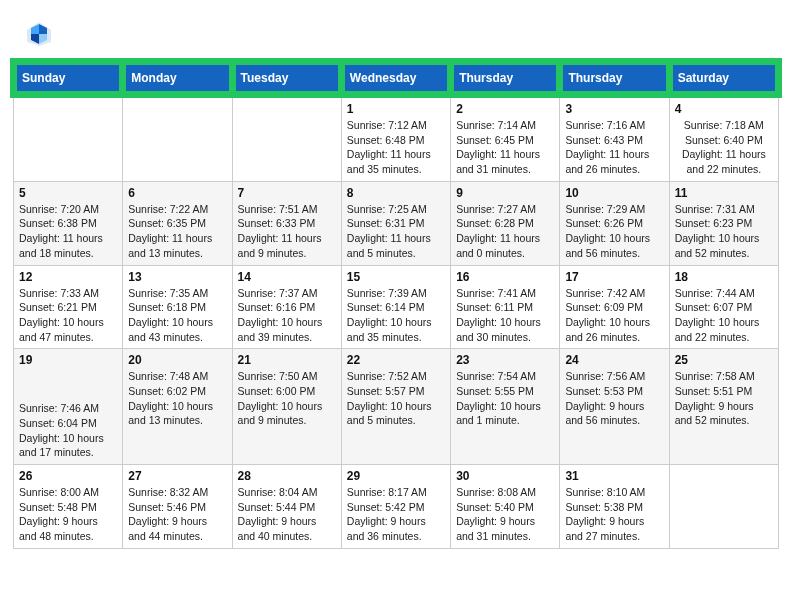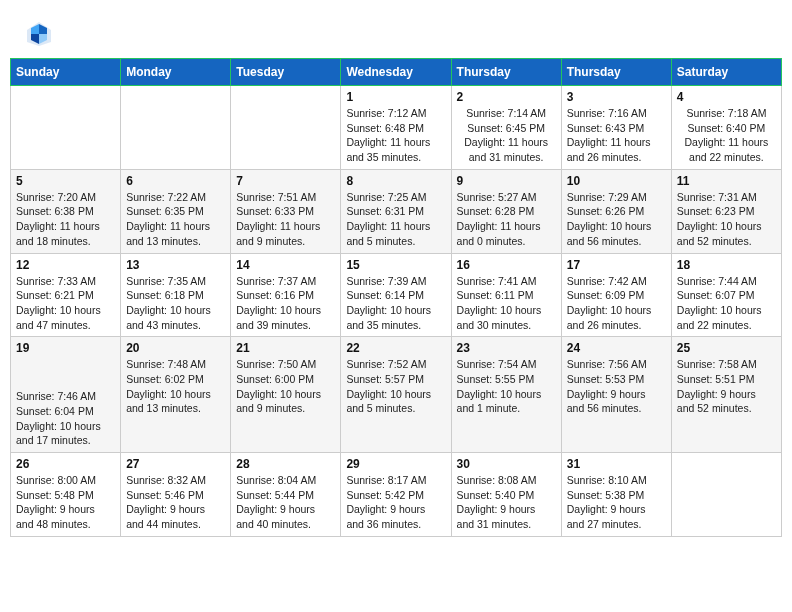--- a/index.html
+++ b/index.html
@@ -54,21 +54,21 @@
       margin-top: 5px;
       font-size: 11px;
     }
     .calendar th {
       background: #1565c0;
       color: #fff;
       text-align: left;
       padding: 6px 5px;
       font-size: 12px;
       font-weight: bold;
-      border: 1px solid #22c55e;
+      border: 7px solid #22c55e;
     }
     .calendar td {
       vertical-align: top;
       border: 1px solid #ccc;
       padding: 4px 5px;
       width: calc(100% / 7);
       min-height: 80px;
       background: #fff;
     }
     .calendar tr:nth-child(even) td {
@@ -134,21 +134,21 @@
         <td class="empty-cell"></td>
         <td>
           <span class="day-number">1</span>
           <div class="day-info" style="white-space: pre-line;">Sunrise: 7:12 AM
 Sunset: 6:48 PM
 Daylight: 11 hours
 and 35 minutes.</div>
         </td>
         <td>
           <span class="day-number">2</span>
-          <div class="day-info" style="white-space: pre-line; text-align: center;">Sunrise: 7:14 AM
+          <div class="day-info" style="white-space: pre-line;">Sunrise: 7:14 AM
 Sunset: 6:45 PM
 Daylight: 11 hours
 and 31 minutes.</div>
         </td>
         <td>
           <span class="day-number">3</span>
           <div class="day-info" style="white-space: pre-line;">Sunrise: 7:16 AM
 Sunset: 6:43 PM
 Daylight: 11 hours
 and 26 minutes.</div>
@@ -185,21 +185,21 @@
         </td>
         <td>
           <span class="day-number">8</span>
           <div class="day-info" style="white-space: pre-line;">Sunrise: 7:25 AM
 Sunset: 6:31 PM
 Daylight: 11 hours
 and 5 minutes.</div>
         </td>
         <td>
           <span class="day-number">9</span>
-          <div class="day-info" style="white-space: pre-line;">Sunrise: 5:27 AM
+          <div class="day-info" style="white-space: pre-line;">Sunrise: 7:27 AM
 Sunset: 6:28 PM
 Daylight: 11 hours
 and 0 minutes.</div>
         </td>
         <td>
           <span class="day-number">10</span>
           <div class="day-info" style="white-space: pre-line;">Sunrise: 7:29 AM
 Sunset: 6:26 PM
 Daylight: 10 hours
 and 56 minutes.</div>

